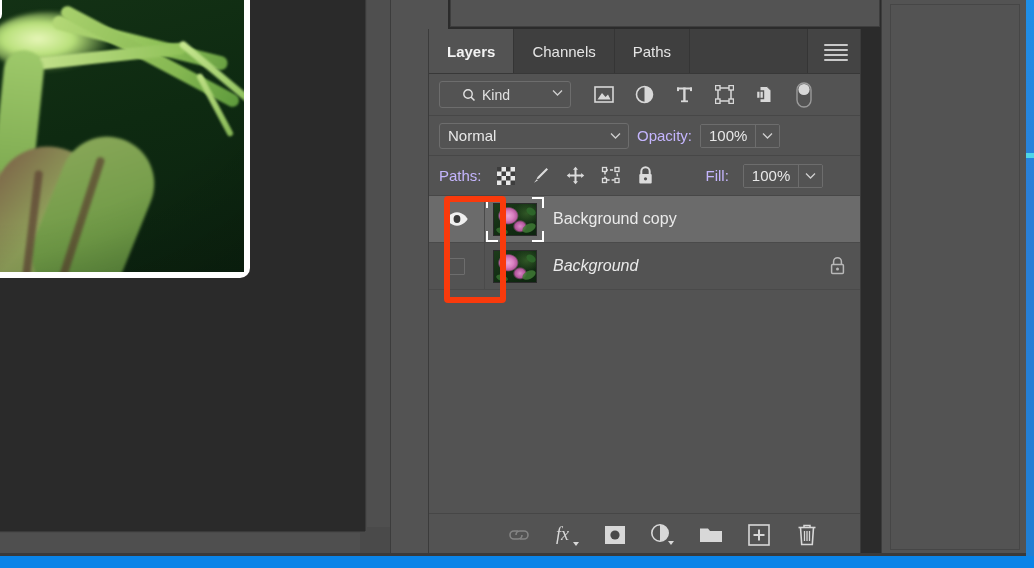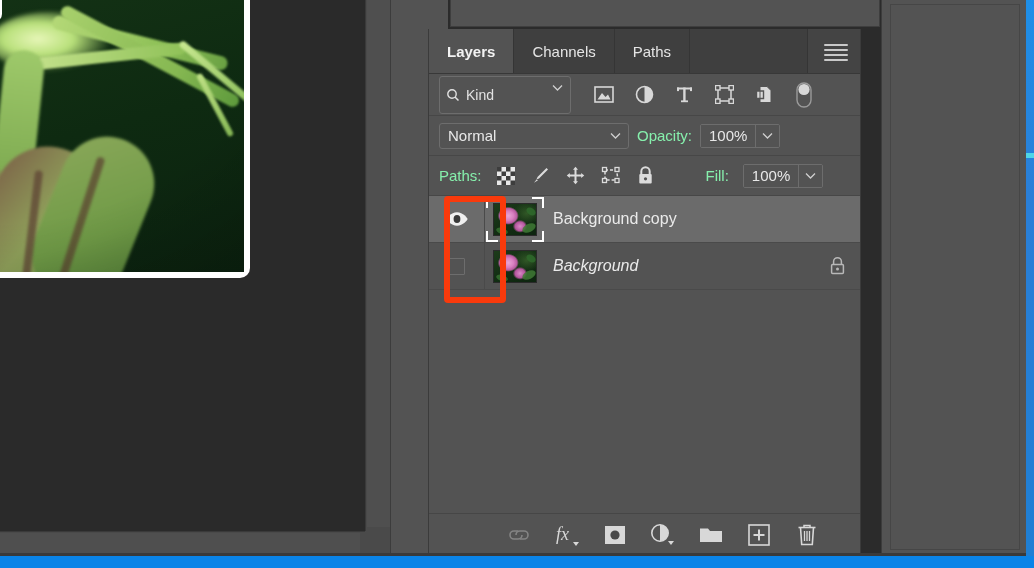--- a/index.html
+++ b/index.html
@@ -129,43 +129,43 @@
     cursor: pointer;
   }
   .panel-menu i { display: block; height: 2px; background: #c9c9c9; border-radius: 1px; }
 
   .filter-row {
     height: 42px; display: flex; align-items: center;
     padding: 0 10px; gap: 0;
     border-bottom: 1px solid #474747;
   }
   .kind-select {
-    width: 132px; height: 38px;
+    width: 132px; height: 27px;
     background: #535353; border: 1px solid #6d6d6d; border-radius: 3px;
-    display: flex; align-items: center; padding: 0 6px;
+    display: flex; align-items: center; padding: 0 22px;
     font-size: 14px; color: #e2e2e2; gap: 6px;
     position: relative;
   }
   .kind-select .chev { position: absolute; right: 7px; top: 7px; }
   .filter-icons { display: flex; align-items: center; gap: 18px; margin-left: 22px; }
   .fi { width: 22px; height: 22px; display: flex; align-items: center; justify-content: center; cursor: pointer; }
 
   .blend-row {
     height: 40px; display: flex; align-items: center;
     padding: 0 10px; gap: 8px;
     border-bottom: 1px solid #474747;
   }
   .blend-select {
     width: 190px; height: 26px;
     background: #535353; border: 1px solid #6d6d6d; border-radius: 3px;
     display: flex; align-items: center; padding: 0 8px;
     font-size: 15px; color: #e8e8e8; position: relative;
   }
   .blend-select .chev { position: absolute; right: 7px; top: 8px; }
-  .lbl { font-size: 15px; color: #86efac; }
+  .lbl { font-size: 15px; color: #c4b5fd; }
   .numfield {
     display: flex; align-items: stretch; height: 24px;
     border: 1px solid #6d6d6d; border-radius: 2px; overflow: hidden;
   }
   .numfield .val {
     min-width: 52px; padding: 0 8px; display: flex; align-items: center; justify-content: center;
     font-size: 15px; color: #e8e8e8; background: #535353;
   }
   .numfield .drop {
     width: 24px; display: flex; align-items: center; justify-content: center;

